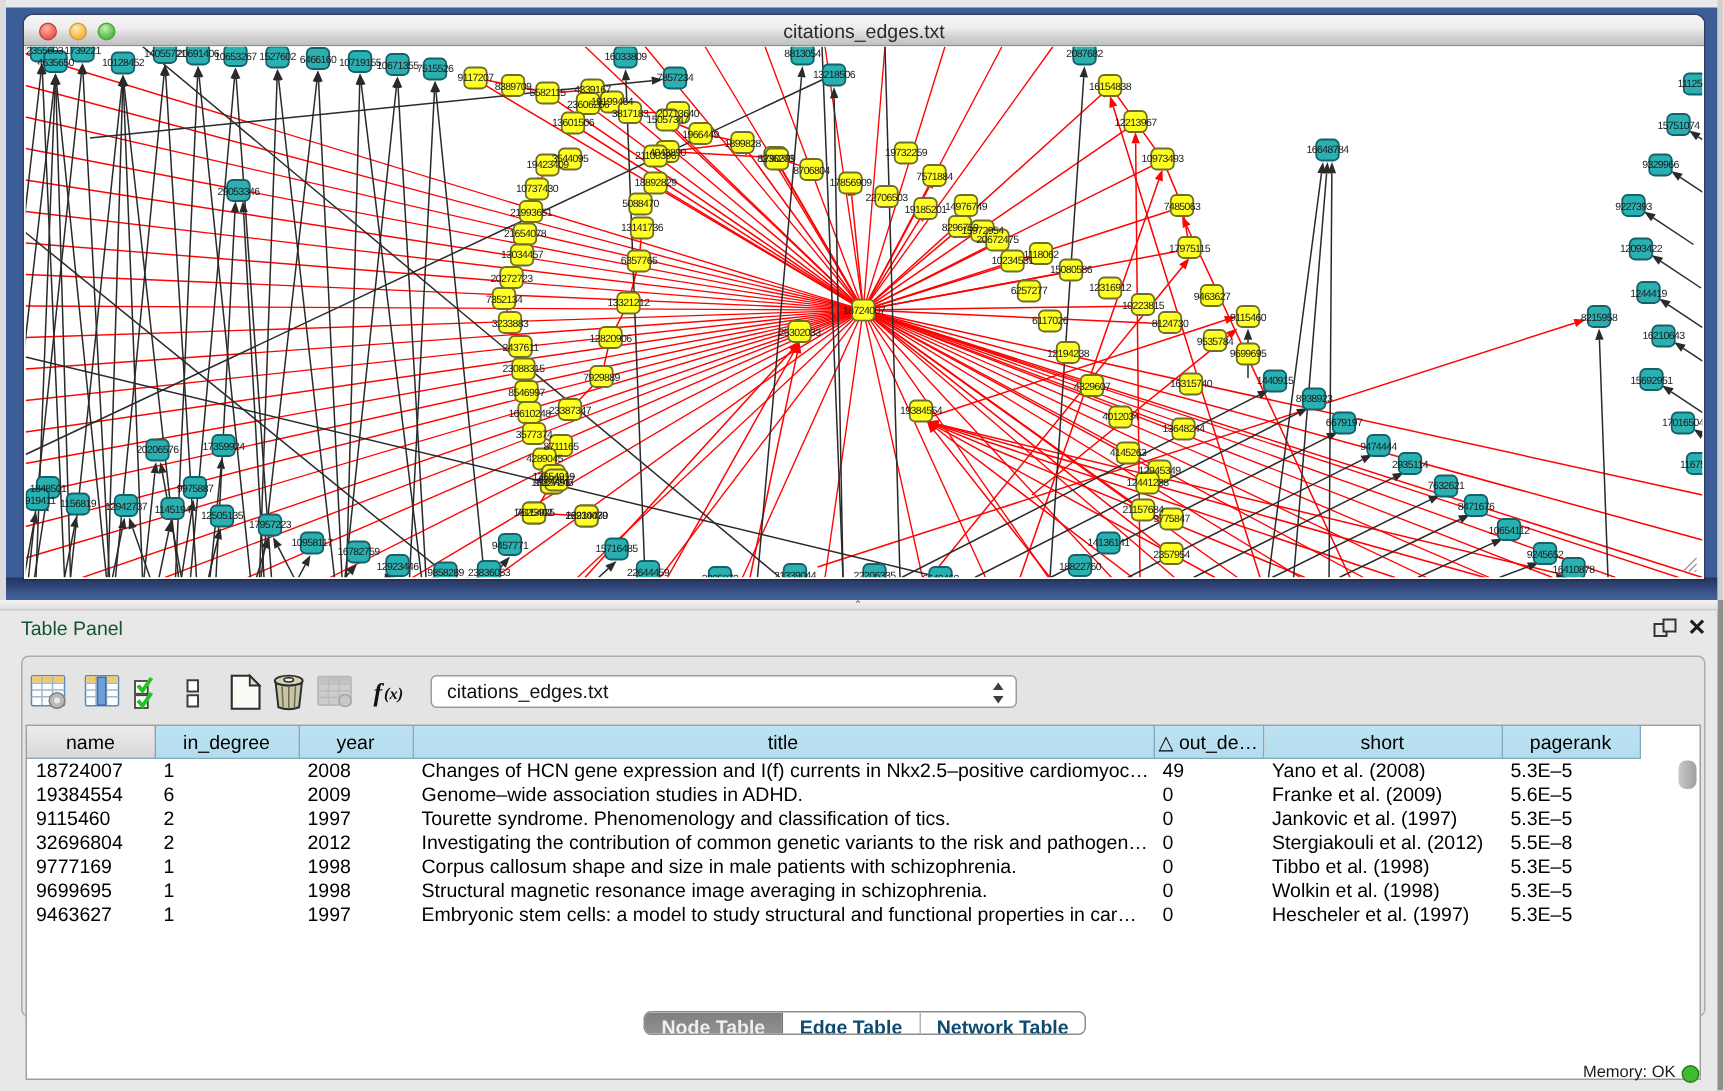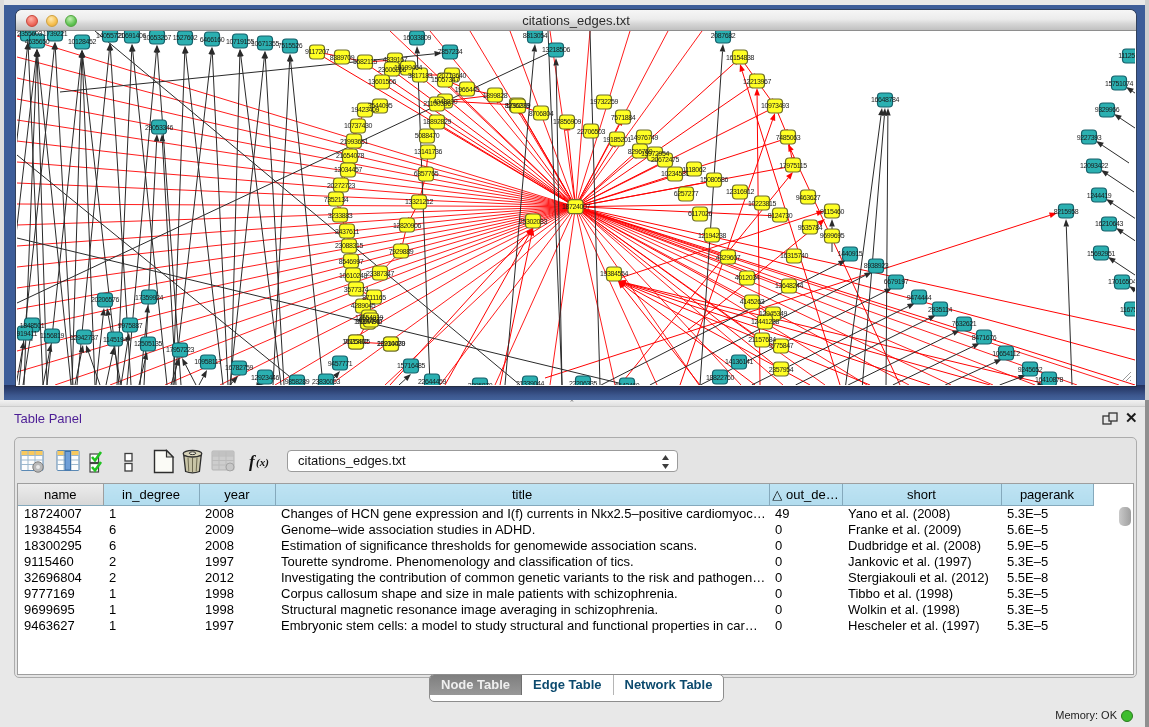--- a/index.html
+++ b/index.html
@@ -26,46 +26,46 @@
 #canvas { position:absolute; left:17px; top:31px; width:1118px; height:354px; background:#fff; overflow:hidden; }
 #rightstrip-top { position:absolute; left:1145px; top:0; width:4px; height:400px; background:#cfcfcf; }
 #rightstrip-bot { position:absolute; left:1144px; top:400px; width:5px; height:327px; background:#8f8f8f; }
 #leftstrip { position:absolute; left:0; top:0; width:4px; height:400px; background:#dcdcdc; }
 #topstrip { position:absolute; left:0; top:0; width:1149px; height:5px; background:#e8e8e8; }
 
 
 #panelarea { position:absolute; left:0; top:400px; width:1145px; height:327px; background:#e8e8e8; }
 #divider { position:absolute; left:0; top:0; width:100%; height:7px;
   background:linear-gradient(#f2f2f2,#dfdfdf); border-bottom:1px solid #cccccc; }
-#paneltitle { position:absolute; left:14px; top:11px; font-size:13px; color:#4c1d95;text-align:center; }
+#paneltitle { position:absolute; left:14px; top:11px; font-size:13px; color:#14532d;text-align:center; }
 #floaticon { position:absolute; left:1102px; top:12px; }
 #closeicon { position:absolute; left:1125px; top:9px; font-size:15px; font-weight:bold; color:#1a1a1a; }
 #innerpanel { position:absolute; left:14px; top:37px; width:1123px; height:241px;
   background:#e4e4e4; border:1px solid #acacac; border-radius:5px; }
 #toolbar { position:absolute; left:5px; top:9px; }
 #dropdown { position:absolute; left:272px; top:12px; width:391px; height:22px; background:#fff;
   border:1px solid #9b9b9b; border-radius:4px; font-size:13px; color:#111; line-height:20px;
   padding-left:10px; }
 #dropdown .steppers { position:absolute; right:7px; top:3px; }
-#tablebox { position:absolute; left:2px; top:45px; width:1117px; height:192px;
+#tablebox { position:absolute; left:2px; top:45px; width:1117px; height:237px;
   background:#fff; border:1px solid #9e9e9e; overflow:hidden; }
 table.grid { border-collapse:collapse; table-layout:fixed; font-size:13px; color:#000; width:1075px; }
 table.grid col.c0 { width:85px; } table.grid col.c1 { width:96px; }
 table.grid col.c2 { width:76px; } table.grid col.c3 { width:494px; }
 table.grid col.c4 { width:73px; } table.grid col.c5 { width:159px; }
 table.grid col.c6 { width:92px; }
 table.grid th { height:21px; font-weight:normal; text-align:center;
   background:linear-gradient(#bee3f3,#b2dcee); border-right:1px solid #85a9bc;
   border-bottom:1px solid #85a9bc; overflow:hidden; white-space:nowrap; }
 table.grid th.namecol { background:linear-gradient(#ececec,#d8d8d8); border-right:1px solid #9e9e9e; }
 table.grid td { height:16px; padding:0 0 0 6px; white-space:nowrap; overflow:hidden; }
 td.ctr { padding:0; }
 #vscroll { position:absolute; left:1101px; top:23px; width:12px; height:19px;
   background:linear-gradient(to right,#c9c9c9,#9f9f9f); border-radius:5px; }
-#tabs { position:absolute; left:414px; top:236px; height:28px; display:flex;
+#tabs { position:absolute; left:414px; top:236px; height:16px; display:flex;
   border:1px solid #8d8d8d; border-radius:5px; overflow:hidden; background:#fff;
   font-size:13px; font-weight:bold; }
 #tabs .seg { padding:2px 11px 0 11px; height:20px; }
 #tabs .sel { background:linear-gradient(#7f7f7f,#989898); color:#efefef; border-right:1px solid #6f6f6f; }
 #tabs .plain { color:#0c4a6e; border-right:1px solid #b5b5b5; }
 #memory { position:absolute; left:977px; top:309px; width:140px; text-align:right;
   font-size:11px; color:#1d1d1d; }
 #memdot { position:absolute; left:1121px; top:310px; width:12px; height:12px; border-radius:50%;
   background:#3dbd2e; border:1px solid #2a7a1e; }
 </style>
@@ -916,29 +916,20 @@
         <tr>
               <td>19384554</td>
               <td>6</td>
               <td>2009</td>
               <td>Genome–wide association studies in ADHD.</td>
               <td>0</td>
               <td class="ctr">Franke et al. (2009)</td>
               <td>5.6E–5</td>
             </tr>
         <tr>
-              <td>18300295</td>
-              <td>6</td>
-              <td>2008</td>
-              <td>Estimation of significance thresholds for genomewide association scans.</td>
-              <td>0</td>
-              <td class="ctr">Dudbridge et al. (2008)</td>
-              <td>5.9E–5</td>
-            </tr>
-        <tr>
               <td>9115460</td>
               <td>2</td>
               <td>1997</td>
               <td>Tourette syndrome. Phenomenology and classification of tics.</td>
               <td>0</td>
               <td class="ctr">Jankovic et al. (1997)</td>
               <td>5.3E–5</td>
             </tr>
         <tr>
               <td>32696804</td>

